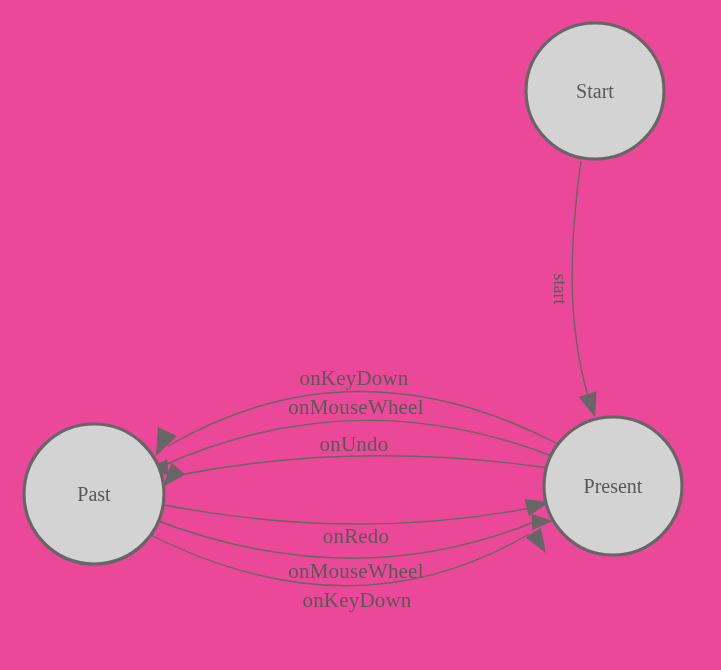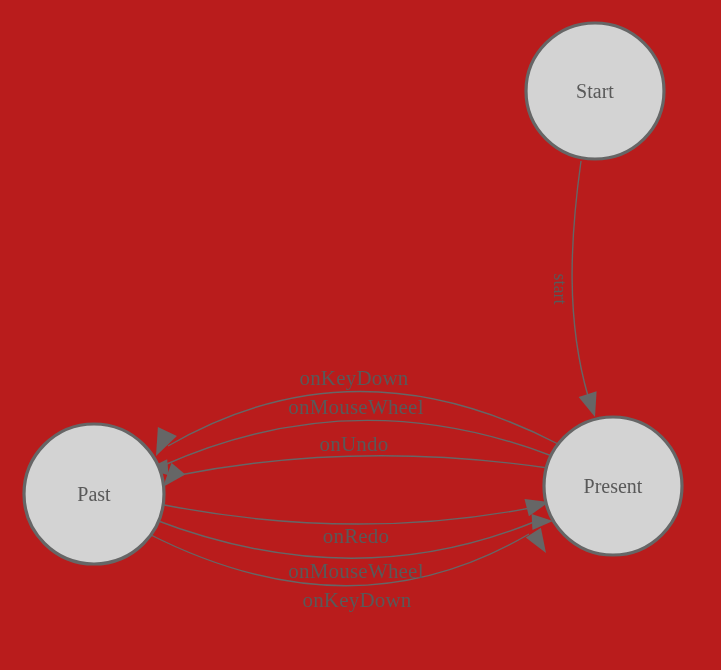--- a/index.html
+++ b/index.html
@@ -4,21 +4,21 @@
 <style>
   html, body {
     margin: 0;
     padding: 0;
     background: #ffffff;
   }
   .canvas {
     position: relative;
     width: 721px;
     height: 670px;
-    background: #b91c1c;
+    background: #ec4899;
     overflow: hidden;
     font-family: "Liberation Serif", "DejaVu Serif", serif;
   }
   svg { display: block; }
   .edge-path {
     fill: none;
     stroke-width: 1.4px;
   }
   .node-ellipse {
     stroke-width: 3.2px;

